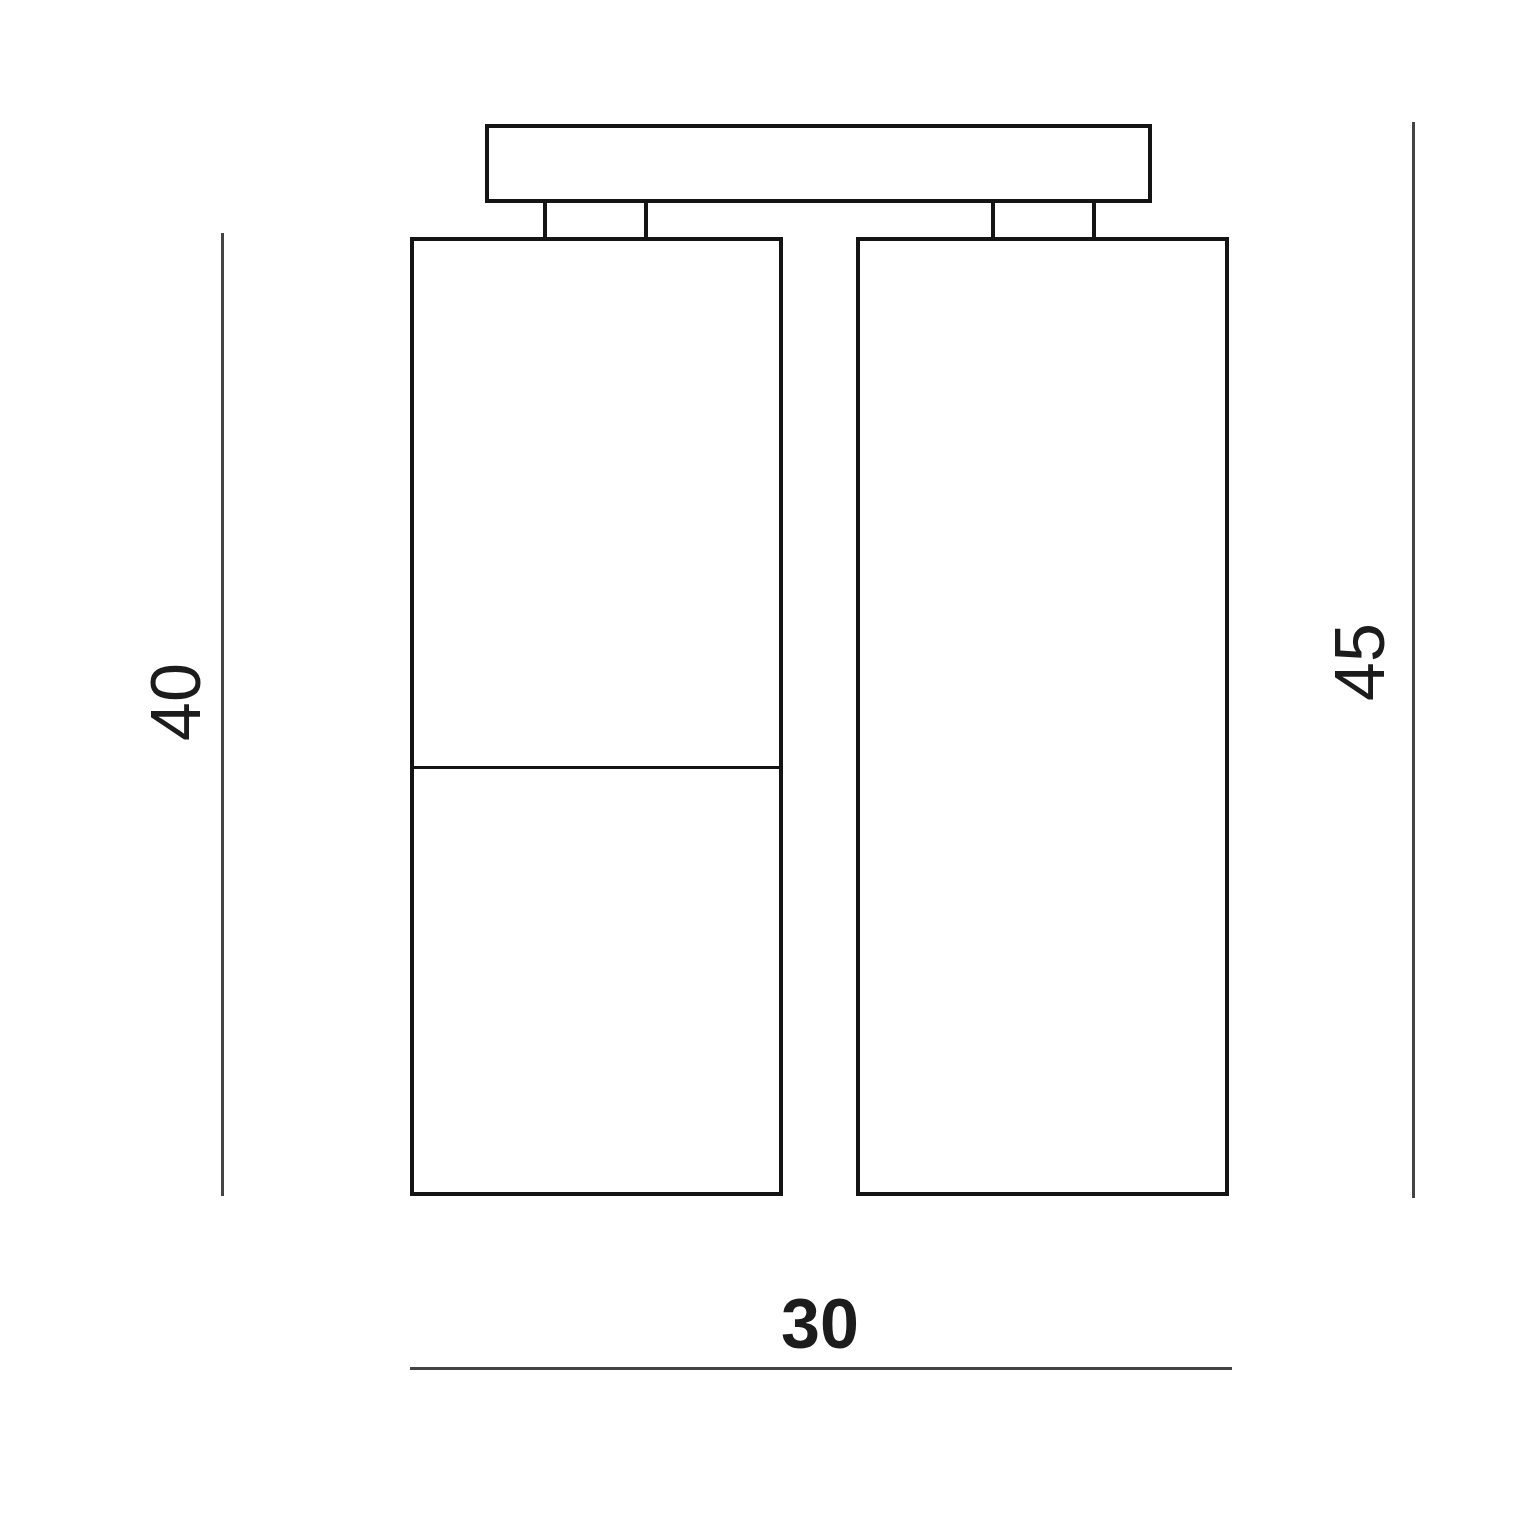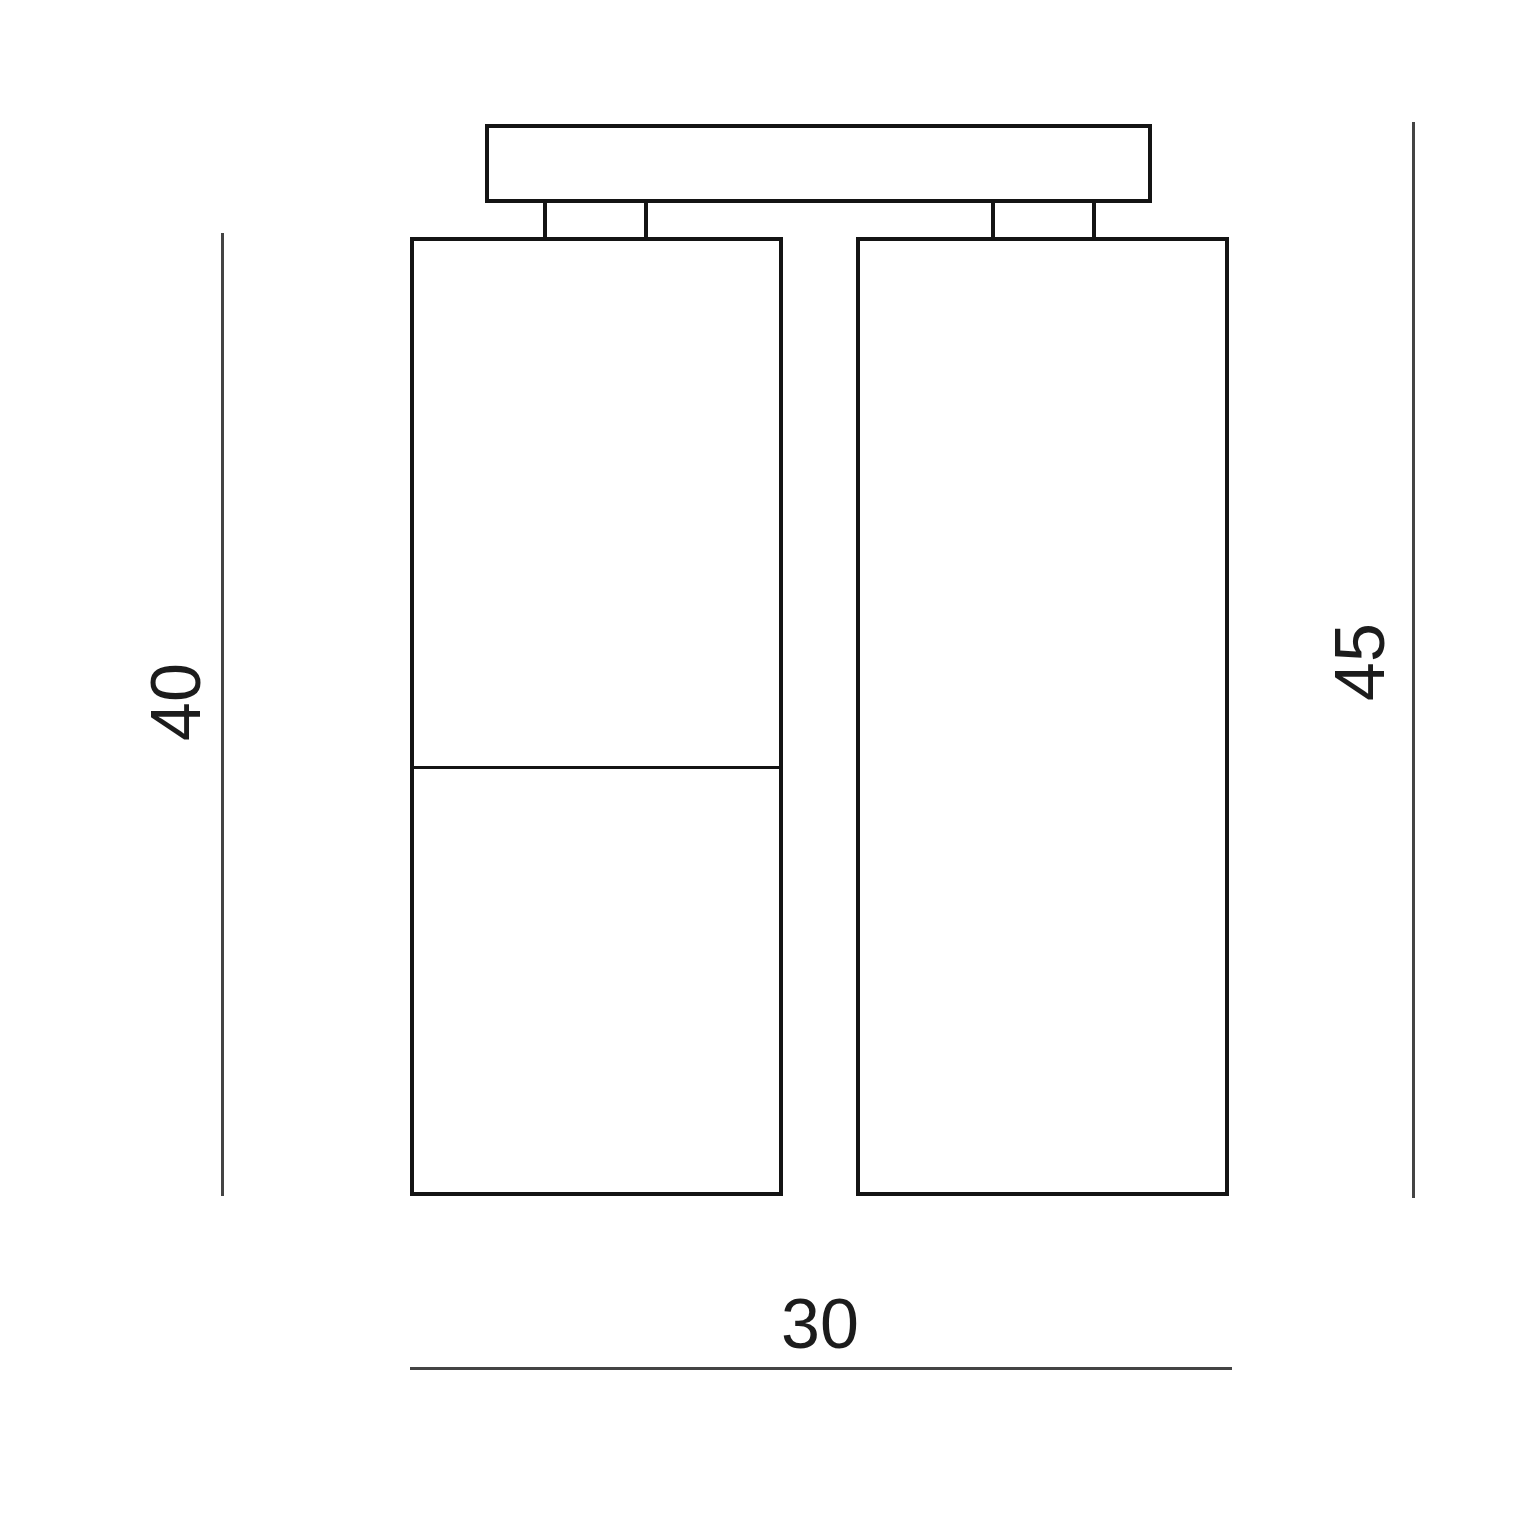--- a/index.html
+++ b/index.html
@@ -105,20 +105,21 @@
     left: 176px;
     top: 702px;
   }
   .dim-label-45 {
     left: 1360px;
     top: 662px;
   }
   .dim-label-30 {
     left: 820px;
     top: 1324px;
+    font-weight: bold;
   }
 </style>
 </head>
 <body>
 
 <div class="canvas">
 
   <div class="shape canopy"></div>
   <div class="stem stem-left"></div>
   <div class="stem stem-right"></div>

